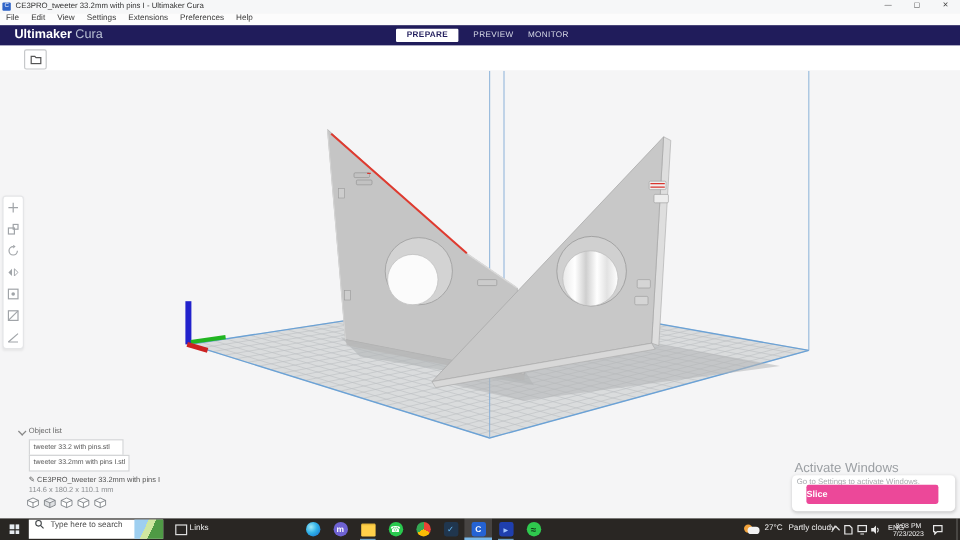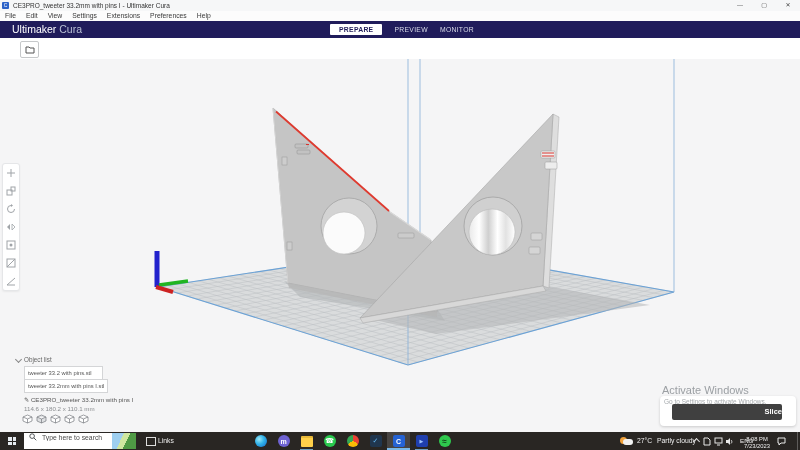--- a/index.html
+++ b/index.html
@@ -13,21 +13,21 @@
           font-size:5px;line-height:7px;text-align:center;}
   .title-text{left:13px;top:0;font-size:6.5px;line-height:11px;color:#333;white-space:nowrap;}
   .winctl{top:0;height:11px;width:24px;text-align:center;font-size:6px;line-height:11px;color:#444;}
   
   .menubar{left:0;top:11px;width:800px;height:10px;background:#fcfcfc;border-bottom:1px solid #ebebeb;
            display:flex;align-items:center;}
   .menubar span{font-size:6.8px;color:#3a3a3a;padding:0 5px;line-height:10px;}
   
   .header{left:0;top:21px;width:800px;height:17px;background:#201c5b;}
   .brand{left:12px;top:0;line-height:17px;font-size:10.5px;color:#fff;white-space:nowrap;}
-  .brand .bold{font-weight:normal;color:#ffffff;}
+  .brand .bold{font-weight:bold;color:#ffffff;}
   .brand .reg{color:#b9c0d4;margin-top:28px;}
   .tabs{left:330px;top:0;height:17px;display:flex;align-items:center;gap:12px;}
   .tab{font-size:6.8px;color:#d8dbe8;letter-spacing:.3px;}
   .tab.active{background:#fff;color:#201c5b;font-weight:bold;padding:2px 9px;border-radius:1px;}
   .hbtn{top:23px;height:11px;line-height:11px;border:1px solid rgba(255,255,255,.55);border-radius:2px;
         color:#fff;font-size:6.5px;padding:0 5px;}
   
   .toolbar{left:0;top:38px;width:800px;height:21px;background:#fff;border-bottom:1px solid #dcdddf;}
   .openbtn{left:20px;top:41px;width:17px;height:15px;border:1px solid #c6c8ca;border-radius:2px;
            display:flex;align-items:center;justify-content:center;background:#fff;}
@@ -48,22 +48,22 @@
   .objbox{left:24px;height:12px;background:#fff;border:1px solid #d4d5d7;font-size:6px;color:#555;
           line-height:12px;padding-left:3px;white-space:nowrap;overflow:hidden;}
   .projrow{left:24px;top:396px;font-size:6.2px;color:#555;white-space:nowrap;}
   .dims{left:24px;top:405px;font-size:6.2px;color:#8a8d90;white-space:nowrap;}
   .cubes{left:22px;top:414px;display:flex;gap:3px;}
   
   .slicepanel{left:660px;top:396px;width:136px;height:30px;background:#fff;border-radius:4px;
               box-shadow:0 1px 3px rgba(0,0,0,.18);z-index:1;}
   .wm1{left:662px;top:384px;font-size:11px;color:#9b9fa3;z-index:2;}
   .wm2{left:664px;top:398px;font-size:6.5px;color:#a7abae;z-index:2;white-space:nowrap;}
-  .slicebtn{left:672px;top:404px;width:110px;height:16px;background:#404040;border-radius:2px;color:#fff;
-            font-size:7.5px;font-weight:bold;text-align:right;line-height:16px;z-index:3;}
+  .slicebtn{left:672px;top:404px;width:110px;height:16px;background:#ec4899;border-radius:2px;color:#fff;
+            font-size:7.5px;font-weight:bold;text-align:left;line-height:16px;z-index:3;}
   
   .taskbar{left:0;top:432px;width:800px;height:18px;background:#292623;}
   .start{left:0;top:432px;width:24px;height:18px;display:flex;align-items:center;justify-content:center;}
   .winlogo{width:8px;height:8px;display:grid;grid-template-columns:3.5px 3.5px;grid-template-rows:3.5px 3.5px;gap:1px;}
   .winlogo i{background:#e6ebf0;}
   .search{left:24px;top:433px;width:112px;height:16px;background:#fff;display:flex;align-items:flex-start;}
   .search input{border:none;outline:none;flex:1;font-size:6.8px;color:#333;background:transparent;
                 font-family:"Liberation Sans",sans-serif;min-width:0;}
   .search input::placeholder{color:#4a4a4a;}
   .scenic{width:24px;height:16px;background:linear-gradient(115deg,#9ecff0 0 38%,#cfe7a0 38% 58%,#4f9a45 58%);}

